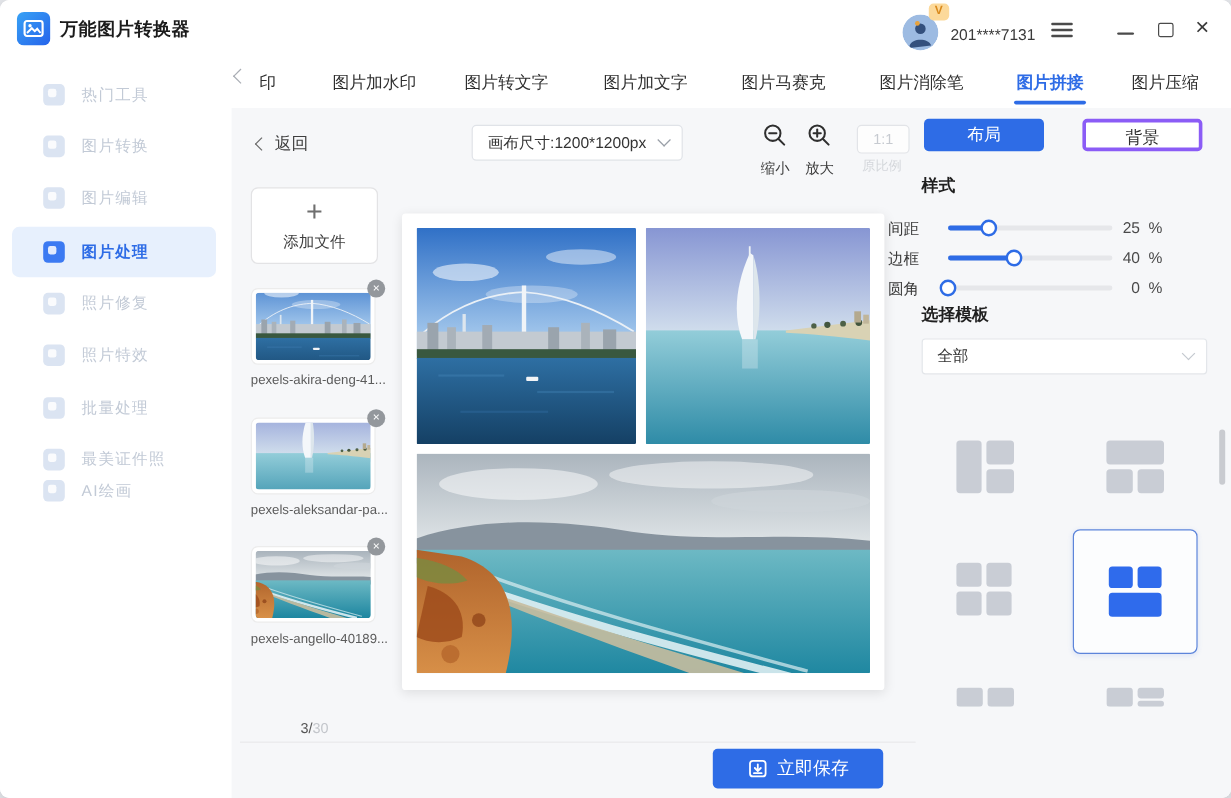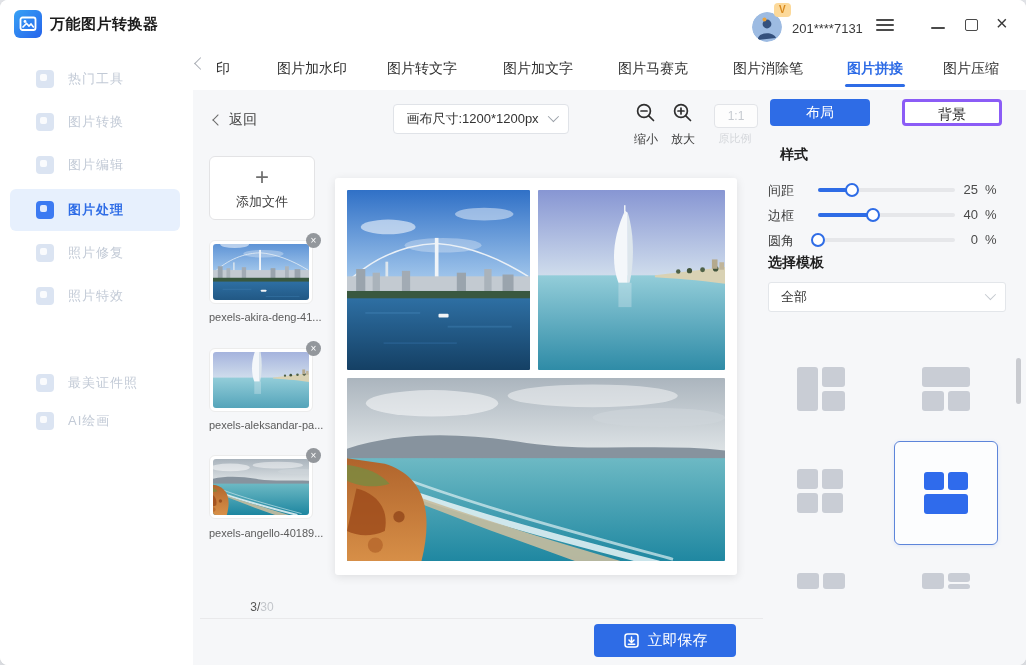--- a/index.html
+++ b/index.html
@@ -58,22 +58,22 @@
   .ph svg{width:100%;height:100%;display:block;}
   .phA{left:12px;top:12px;width:183px;height:180px;}
   .phB{left:203px;top:12px;width:187px;height:180px;}
   .phC{left:12px;top:200px;width:378px;height:183px;}
   
   .bottom-divider{position:absolute;left:200px;top:618px;width:563px;height:1px;background:#e9e9eb;}
   .save-btn{position:absolute;left:594px;top:624px;width:142px;height:33px;background:#2e6ce6;border-radius:4px;color:#fff;font-size:15px;display:flex;align-items:center;justify-content:center;gap:8px;cursor:pointer;}
   
   .btn-layout{position:absolute;left:770px;top:99px;width:100px;height:27px;background:#2e6ce6;border-radius:4px;color:#fff;font-size:14px;text-align:center;line-height:27px;cursor:pointer;}
   .btn-bg{position:absolute;left:902px;top:99px;width:100px;height:27px;background:#fff;border:3px solid #8b5cf6;box-sizing:border-box;border-radius:4px;color:#2f2f2f;font-size:14px;text-align:center;line-height:25px;cursor:pointer;}
-  .h-style{position:absolute;left:768px;top:146px;font-size:14px;font-weight:bold;color:#1f1f1f;margin-left:12px;}
-  .slider-row{position:absolute;left:768px;width:238px;height:20px;}
+  .h-style{position:absolute;left:768px;top:146px;font-size:14px;font-weight:bold;color:#1f1f1f;}
+  .slider-row{position:absolute;left:740px;width:238px;height:20px;}
   .slider-row .slbl{position:absolute;left:0;top:2px;font-size:13px;color:#3a3a3a;}
   .slider-track{position:absolute;left:50px;top:8px;width:137px;height:4px;background:#e6e7ea;border-radius:2px;cursor:pointer;}
   .slider-fill{position:absolute;left:0;top:0;height:4px;background:#2e6ce6;border-radius:2px;}
   .slider-thumb{position:absolute;top:-5px;width:10px;height:10px;background:#fff;border:2.5px solid #2e6ce6;border-radius:50%;margin-left:-7px;cursor:grab;}
   .sval{position:absolute;left:190px;top:2px;width:48px;display:flex;gap:7px;font-size:13px;color:#4a4a4a;}
   .sval .num{display:inline-block;width:20px;text-align:right;}
   .h-template{position:absolute;left:768px;top:254px;font-size:14px;font-weight:bold;color:#1f1f1f;}
   .tpl-filter{position:absolute;left:768px;top:282px;width:238px;height:30px;background:#fff;border:1px solid #e3e6ea;box-sizing:border-box;border-radius:3px;display:flex;align-items:center;font-size:13px;color:#333;cursor:pointer;}
   .tpl-filter .ftext{margin-left:12px;flex:1;}
   .tpl-filter .caret-down{margin-right:12px;border-color:#c4c9cf;}
@@ -229,25 +229,29 @@
         <span class="lbl">图片处理</span>
       </div>
     <div class="side-item" style="top:184px">
         <span class="si"></span>
         <span class="lbl">照片修复</span>
       </div>
     <div class="side-item" style="top:227px">
         <span class="si"></span>
         <span class="lbl">照片特效</span>
       </div>
+    <div class="side-item" style="top:271px">
+        <span class="si"></span>
+        <span class="lbl">批量处理</span>
+      </div>
     <div class="side-item" style="top:314px">
         <span class="si"></span>
         <span class="lbl">最美证件照</span>
       </div>
-    <div class="side-item" style="top:352px">
+    <div class="side-item" style="top:340px">
         <span class="si"></span>
         <span class="lbl">AI绘画</span>
       </div>
   </div>
 
   <div class="tabbar"></div>
   <div class="tab-scroll"></div>
   <div class="tab" style="left:216px">印</div>
   <div class="tab" style="left:277px">图片加水印</div>
   <div class="tab" style="left:387px">图片转文字</div>

